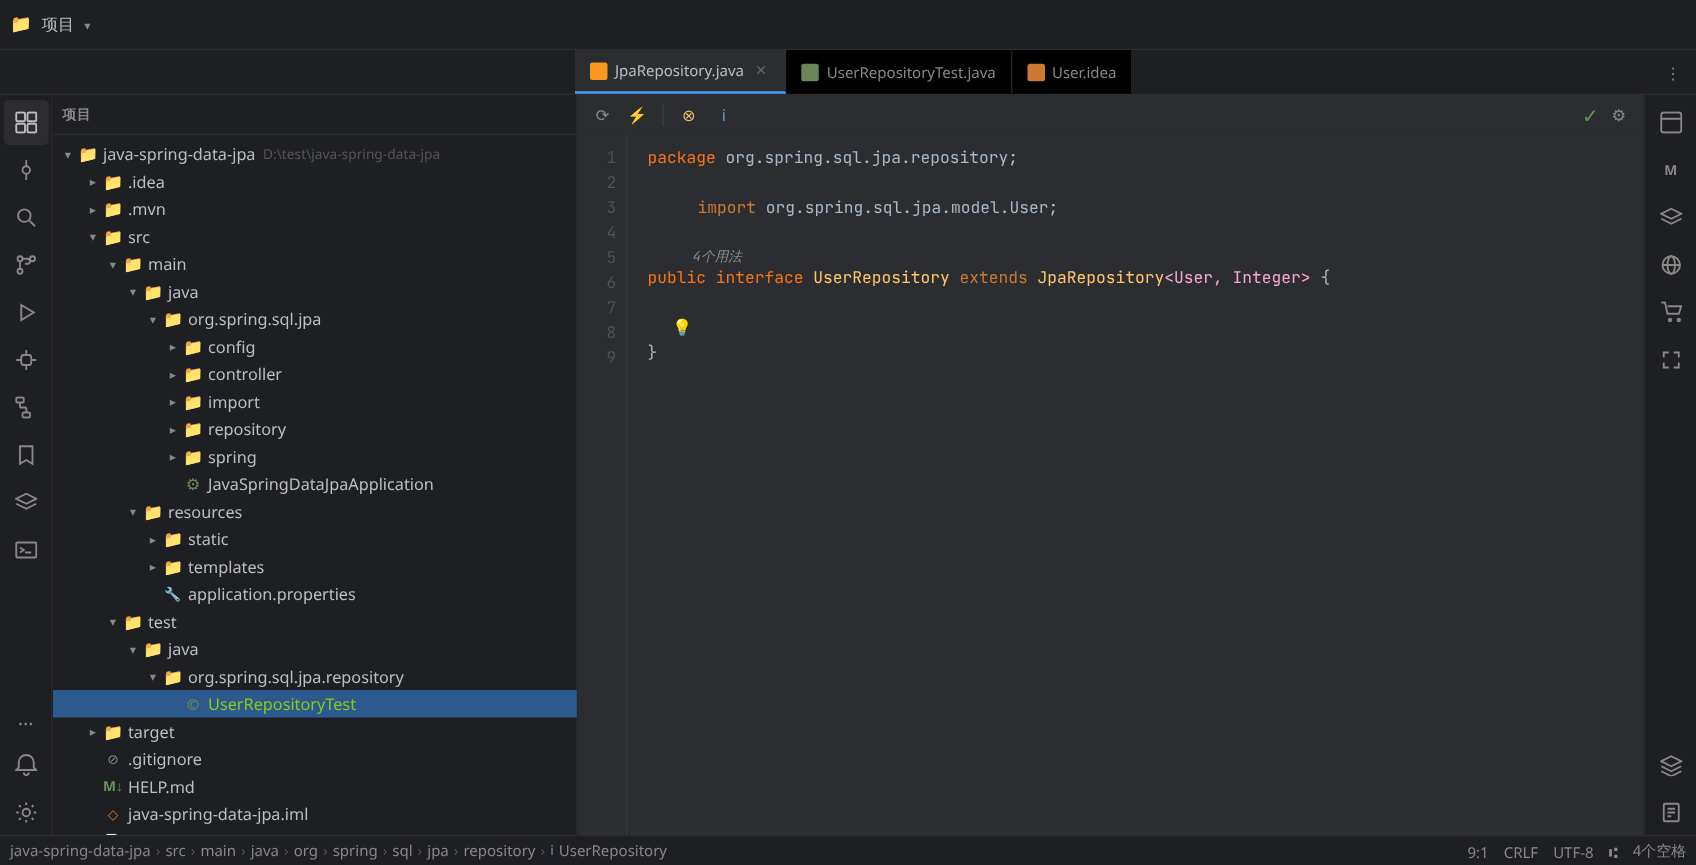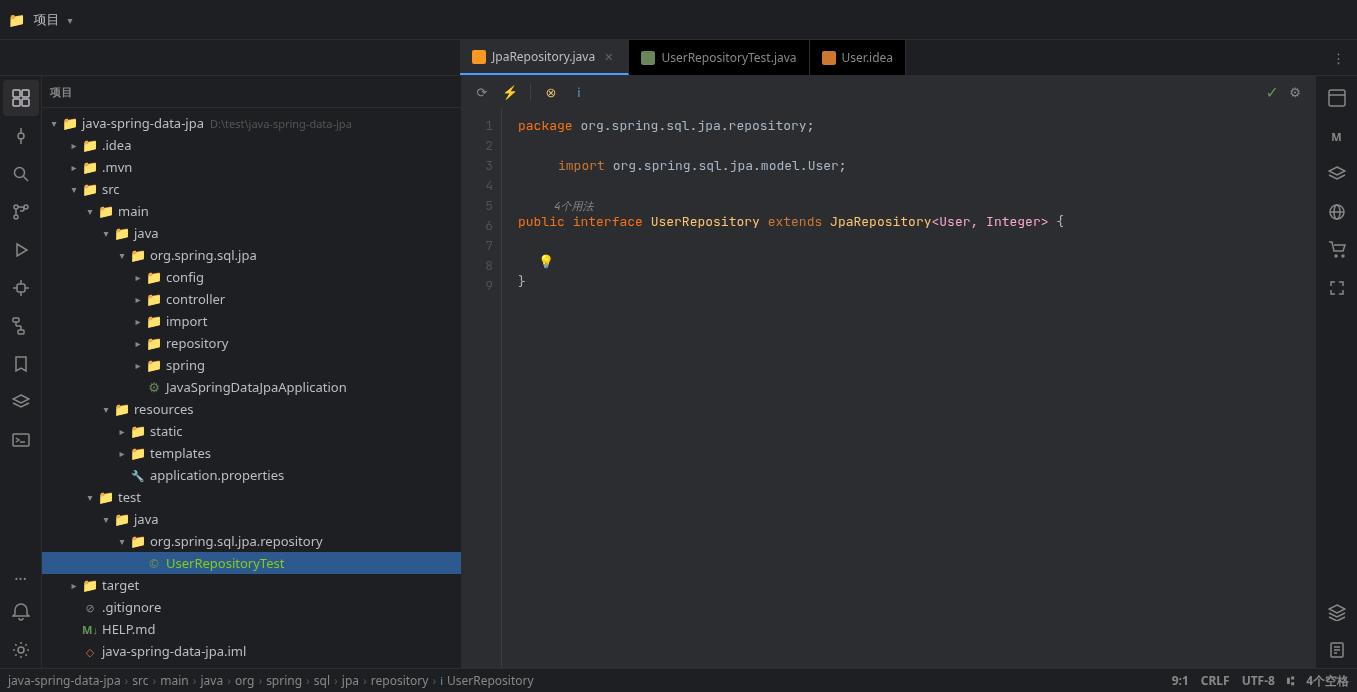--- a/index.html
+++ b/index.html
@@ -274,21 +274,21 @@
       align-items: center;
       padding: 0 8px;
       font-size: 12px;
       color: #888;
       gap: 8px;
       flex-shrink: 0;
     }
     .status-bar-left { display: flex; align-items: center; gap: 4px; flex: 1; }
     .status-breadcrumb { display: flex; align-items: center; gap: 4px; }
     .status-sep { color: #555; }
-    .status-bar-right { display: flex; align-items: flex-start; gap: 12px; font-weight: bold; }
+    .status-bar-right { display: flex; align-items: flex-end; gap: 12px; }
     .status-item { cursor: pointer; }
 
     
     .right-sidebar {
       width: 42px;
       background: #1e1f22;
       display: flex;
       flex-direction: column;
       align-items: center;
       padding-top: 4px;

